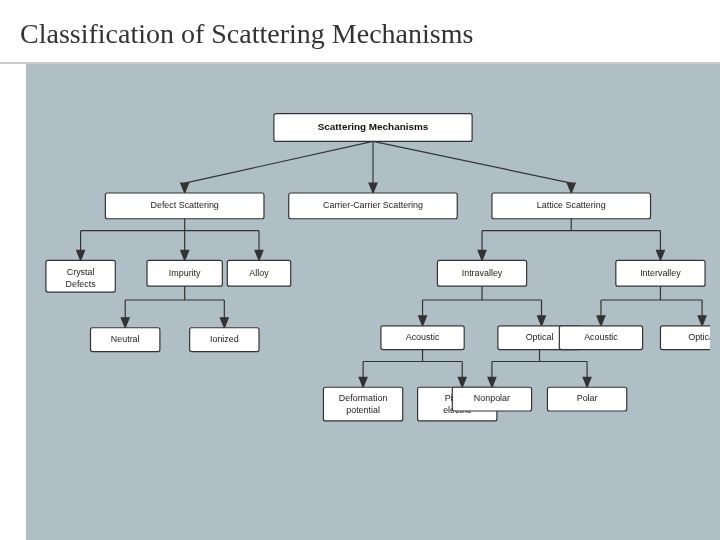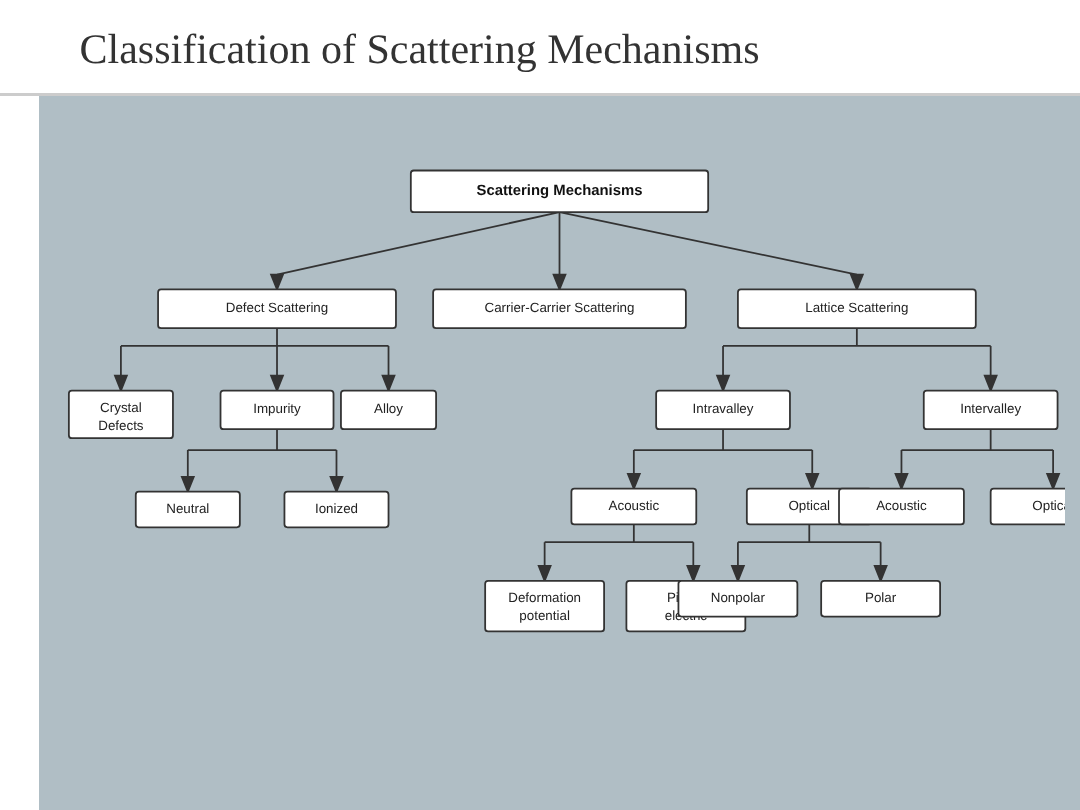--- a/index.html
+++ b/index.html
@@ -13,21 +13,21 @@
 
     .slide-container {
       width: 720px;
       height: 540px;
       background: #fff;
       display: flex;
       flex-direction: column;
     }
 
     .slide-header {
-      padding: 18px 40px 12px 53px;
+      padding: 18px 40px 12px 20px;
       background: #fff;
       border-bottom: 2px solid #ccc;
     }
 
     .slide-title {
       font-size: 28px;
       font-weight: normal;
       color: #333;
       font-family: Georgia, serif;
     }

